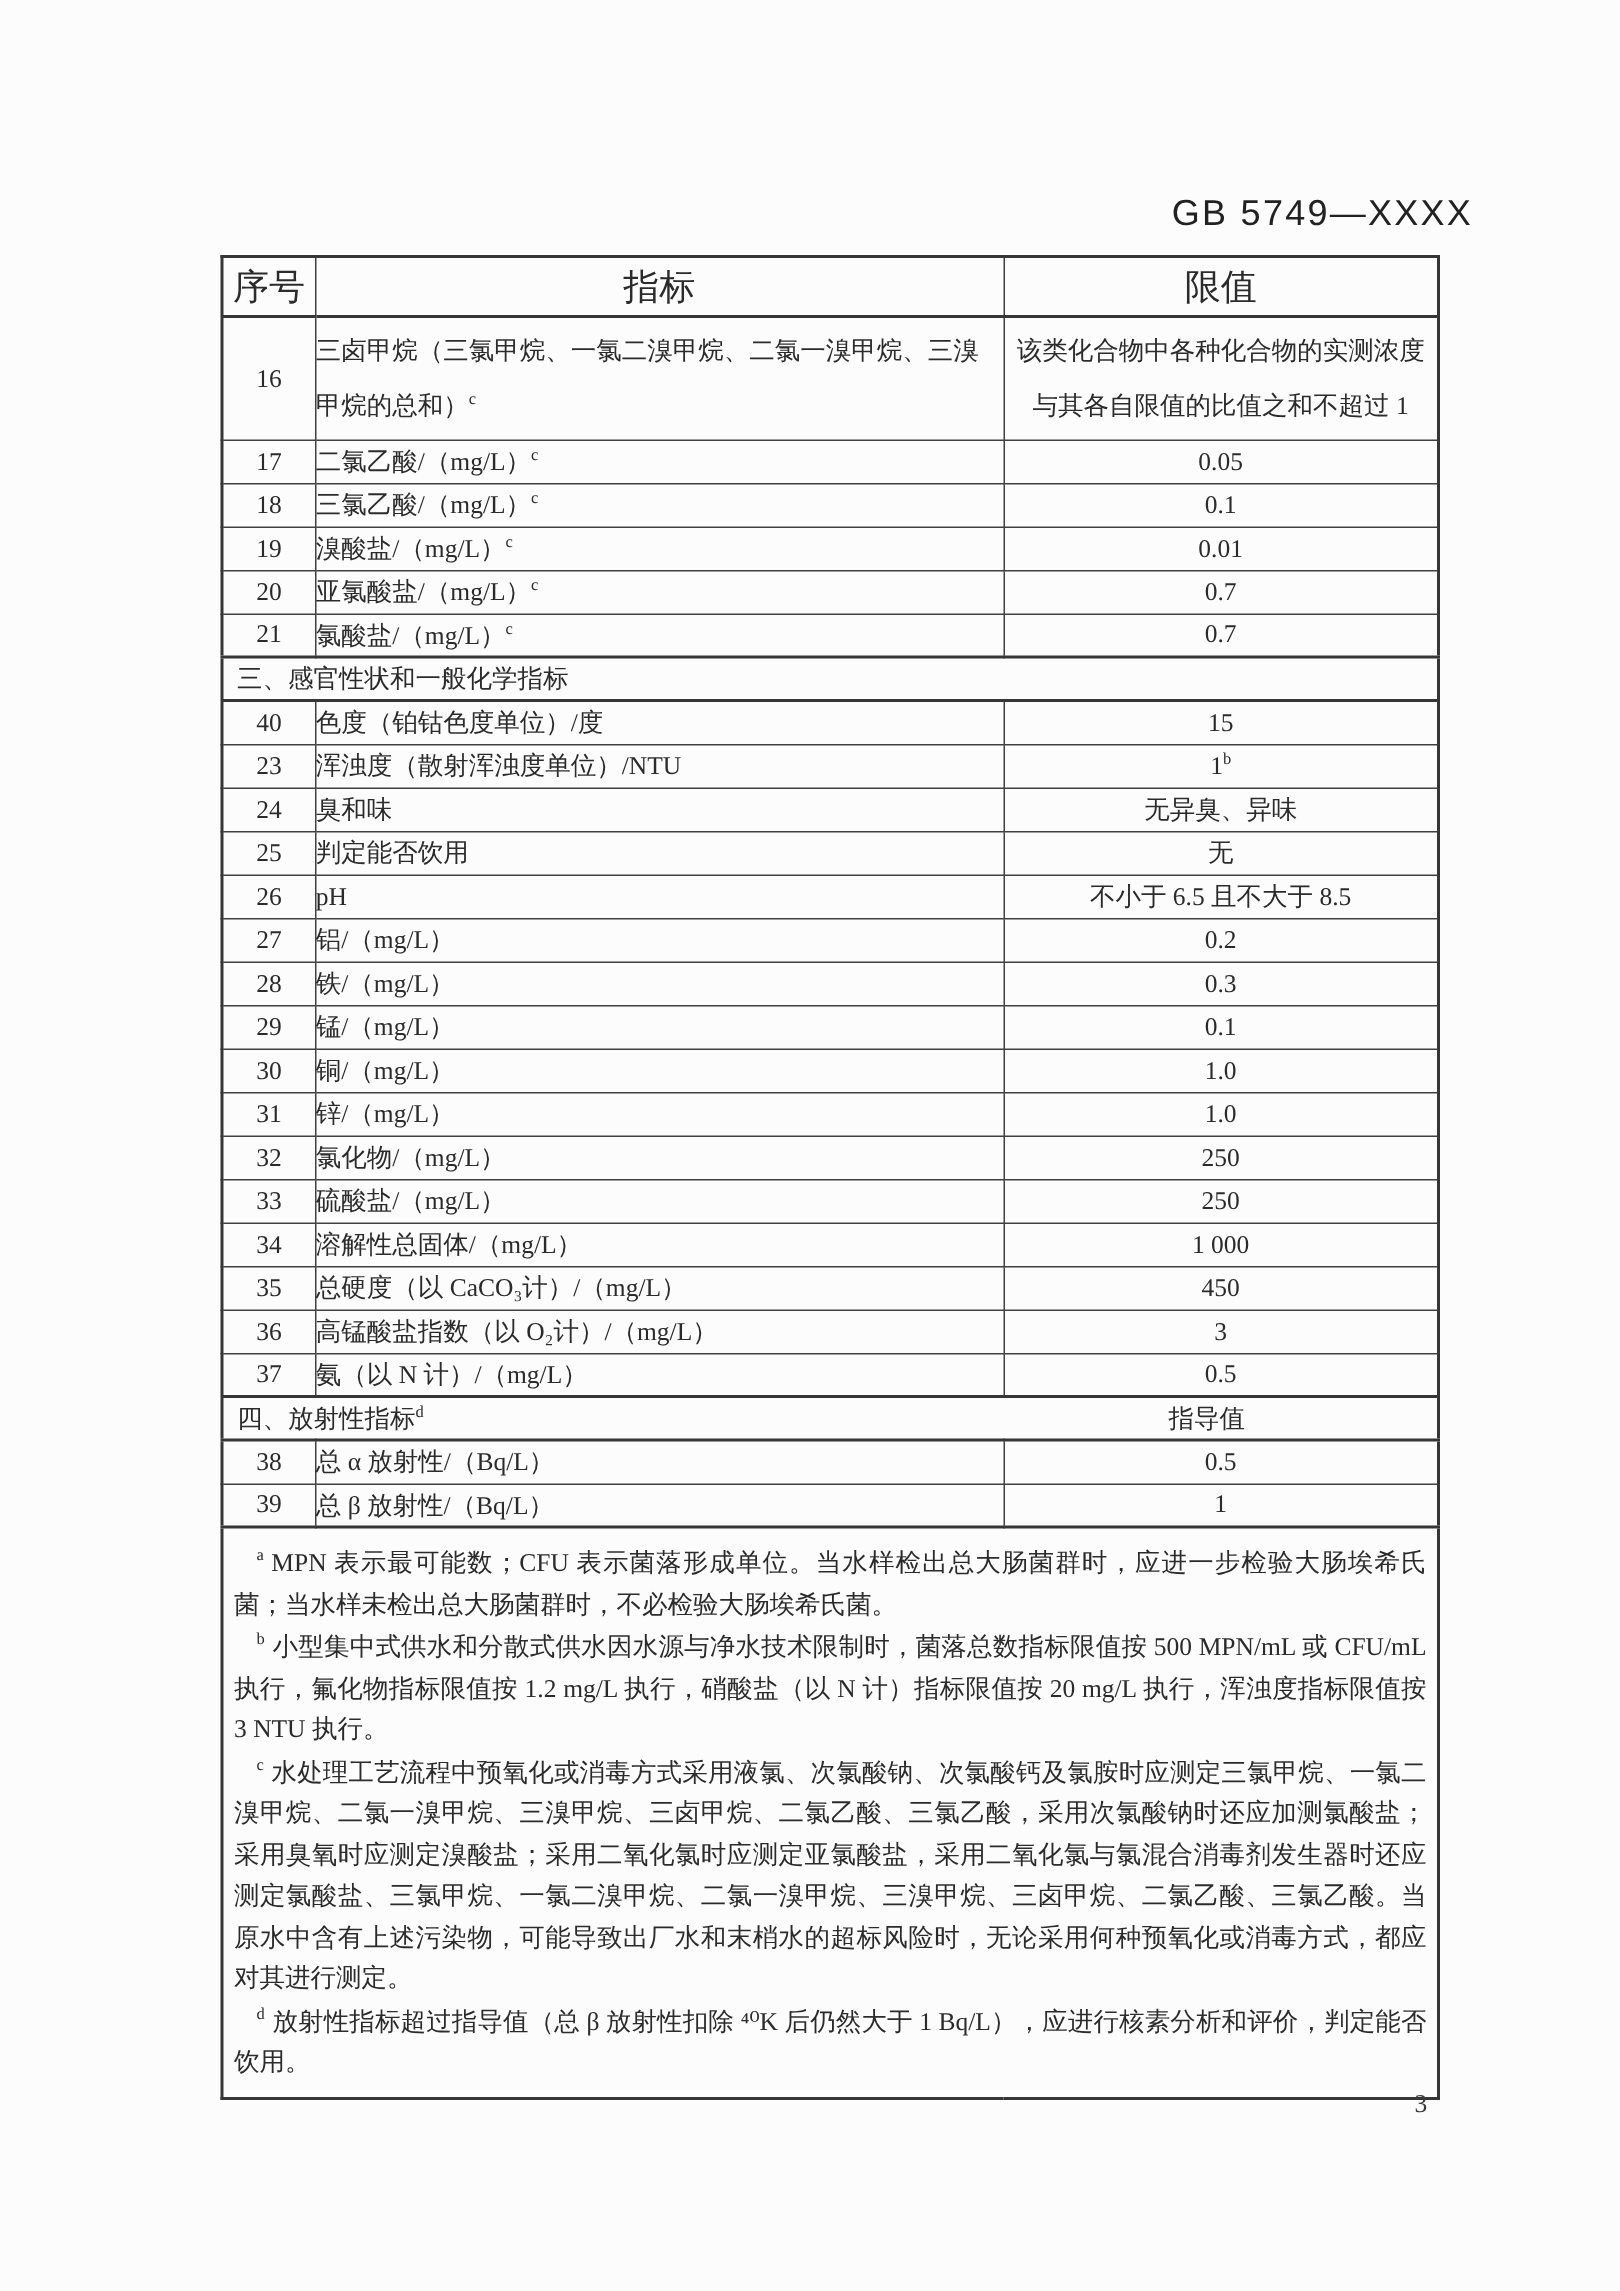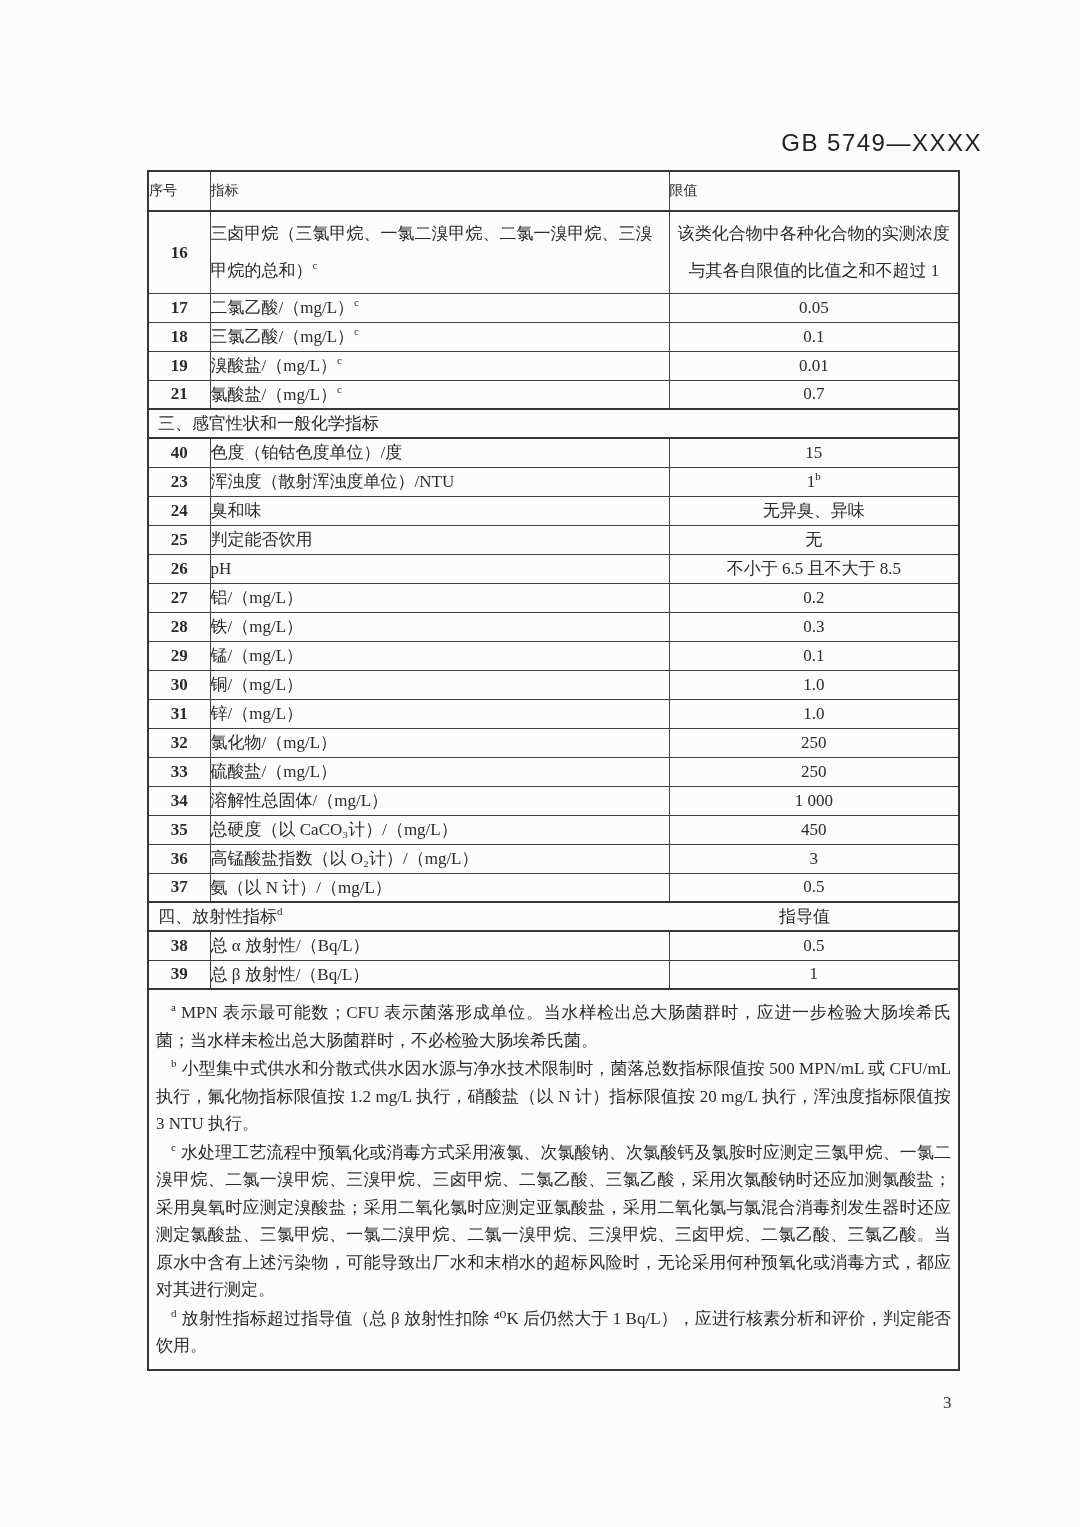--- a/index.html
+++ b/index.html
@@ -34,28 +34,28 @@
     border: 2px solid #363636;
     font-size: 17px;
   }
   .spec-table th, .spec-table td {
     border: 1px solid #404040;
     padding: 0;
   }
   .spec-table thead th {
     height: 38px;
     font-weight: normal;
-    font-size: 14px;
-    text-align: left;
+    font-size: 24px;
+    text-align: center;
     border-bottom: 2px solid #363636;
   }
   .data-row { height: 29px; }
   .data-row.tall { height: 82px; }
   .data-row.tall td { line-height: 37px; }
-  .c-no { text-align: center; font-weight: bold; }
+  .c-no { text-align: center; }
   .c-ind { text-align: left; padding: 2px 12px 2px 13px; }
   .c-lim { text-align: center; padding: 2px 8px; }
   sup {
     font-size: 11px;
     line-height: 0;
   }
   .section-row td {
     height: 27px;
     border-top: 2px solid #363636;
     border-bottom: 2px solid #363636;
@@ -129,20 +129,25 @@
         <td class="c-no">18</td>
         <td class="c-ind"><span>三氯乙酸/（mg/L）</span><sup>c</sup></td>
         <td class="c-lim"><span>0.1</span><sup></sup></td>
       </tr>
       <tr class="data-row">
         <td class="c-no">19</td>
         <td class="c-ind"><span>溴酸盐/（mg/L）</span><sup>c</sup></td>
         <td class="c-lim"><span>0.01</span><sup></sup></td>
       </tr>
       <tr class="data-row">
+        <td class="c-no">20</td>
+        <td class="c-ind"><span>亚氯酸盐/（mg/L）</span><sup>c</sup></td>
+        <td class="c-lim"><span>0.7</span><sup></sup></td>
+      </tr>
+      <tr class="data-row">
         <td class="c-no">21</td>
         <td class="c-ind"><span>氯酸盐/（mg/L）</span><sup>c</sup></td>
         <td class="c-lim"><span>0.7</span><sup></sup></td>
       </tr>
       <tr class="section-row">
         <td colspan="3">
           <div class="sec-wrap">
             <span class="sec-label"><span>三、感官性状和一般化学指标</span><sup></sup></span>
             <span class="sec-right"></span>
           </div>

